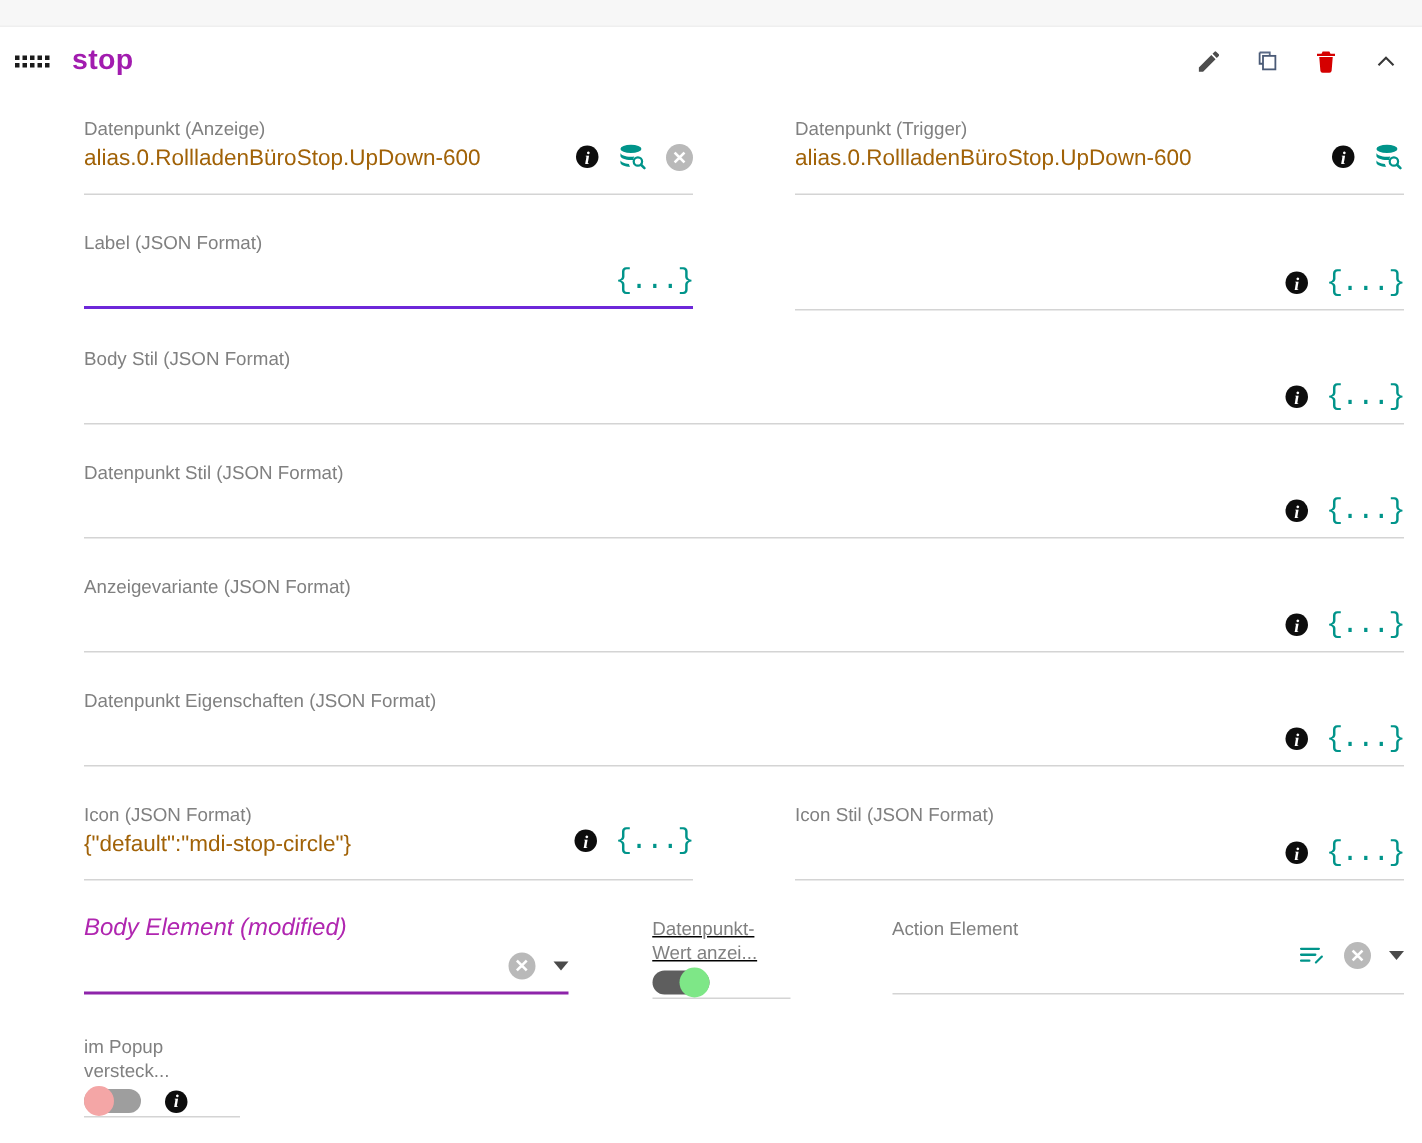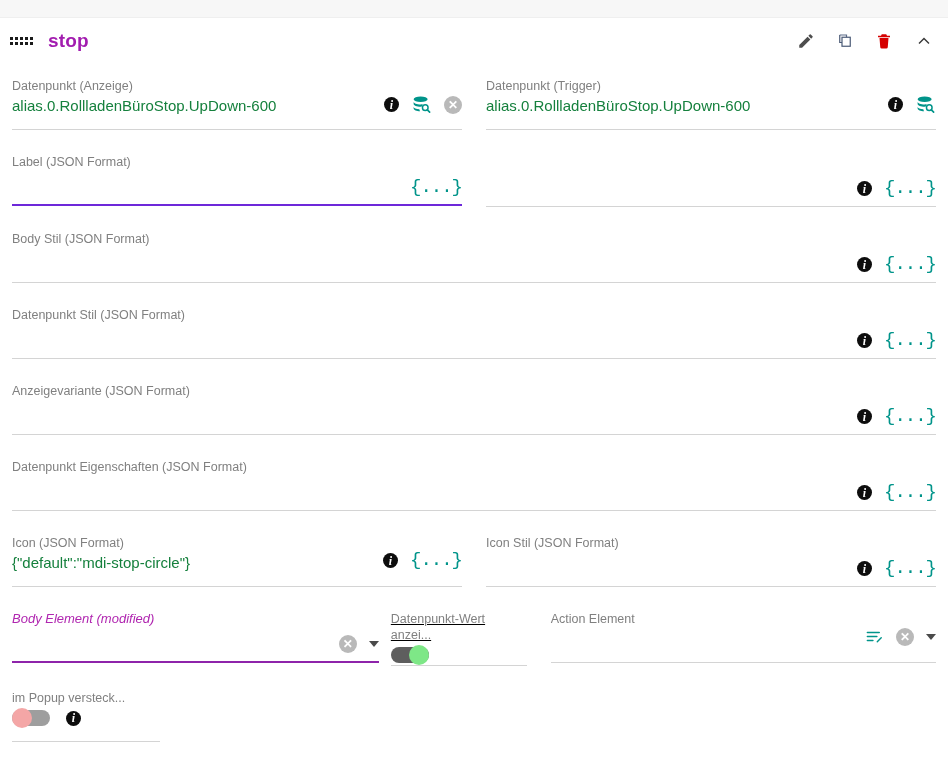--- a/index.html
+++ b/index.html
@@ -64,38 +64,39 @@
   .field.half { width: 50%; }
   .field.half.left  { padding-right: 12px; }
   .field.half.right { padding-left: 12px; }
   .field.full { width: 100%; }
 
   .field .inner {
     position: relative;
     border-bottom: 1px solid #d4d4d4;
     min-height: 52px;
     padding-bottom: 2px;
+    margin-left: 44px;
   }
   .field .inner.strong { border-bottom: 2px solid #6d28d9; }
   .field .inner.accent { border-bottom: 2px solid #8e24aa; }
 
   .flabel {
     font-size: 12.5px;
     color: #808080;
     line-height: 16px;
     display: block;
   }
   .flabel.modified {
     color: #b026b0;
     font-style: italic;
-    font-size: 13px;
+    font-size: 16px;
   }
   .fvalue {
     font-size: 15px;
-    color: #15803d;
+    color: #a16207;
     line-height: 22px;
     margin-top: 1px;
     display: block;
     white-space: nowrap;
     overflow: hidden;
   }
   .fvalue.empty { height: 22px; }
 
   .adorn {
     position: absolute;

